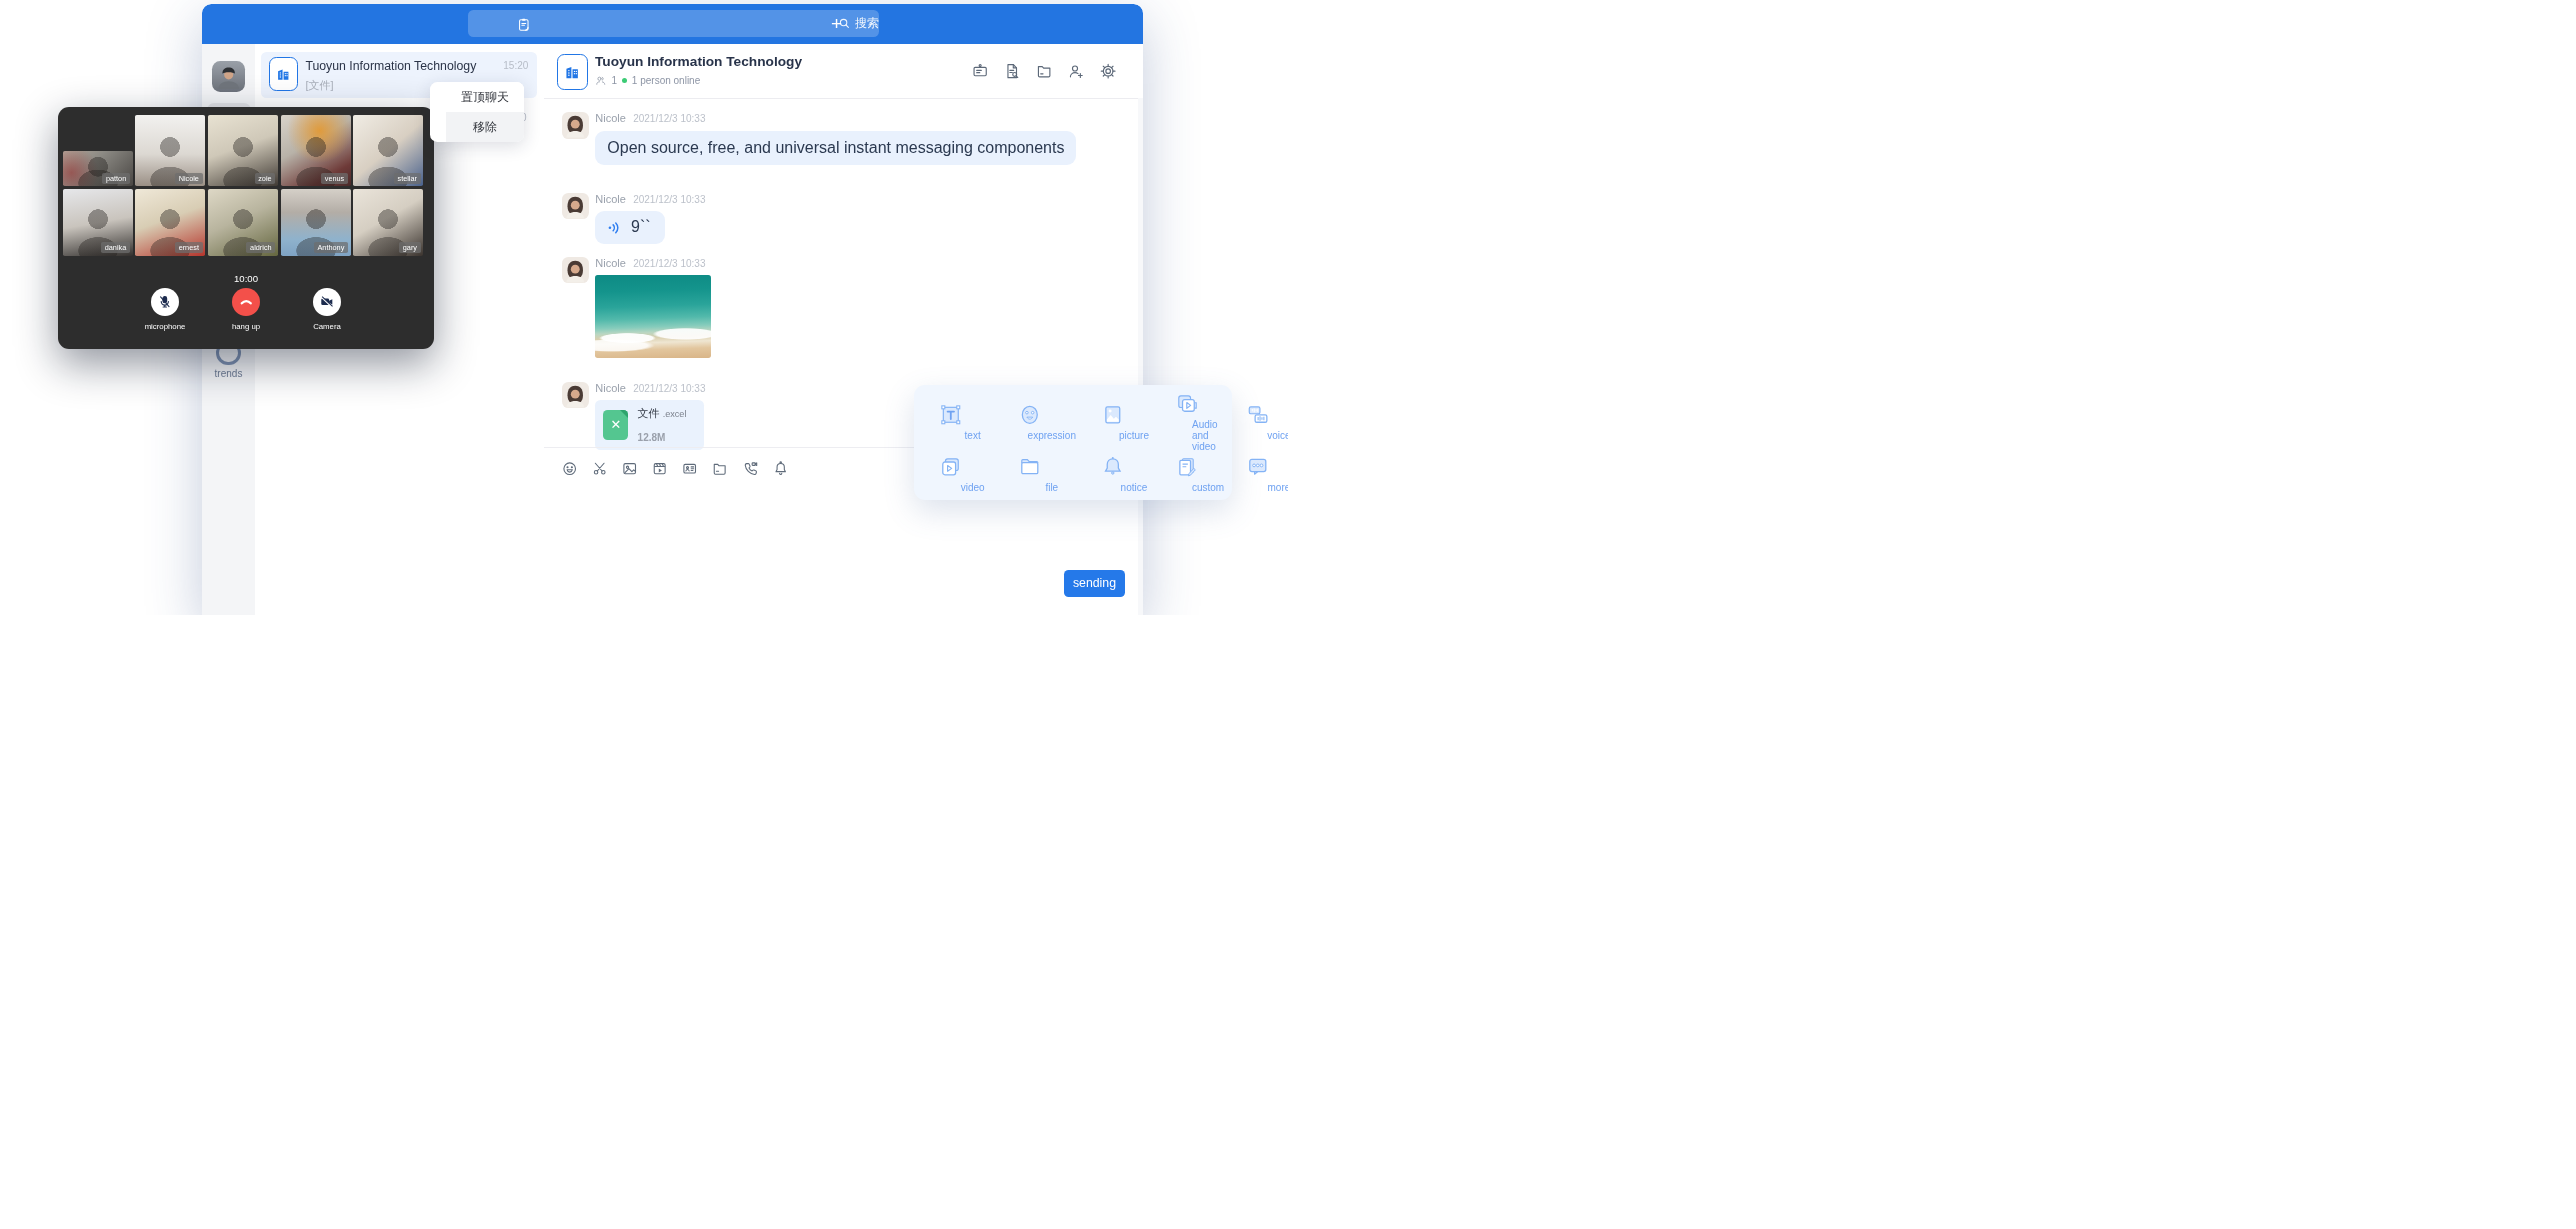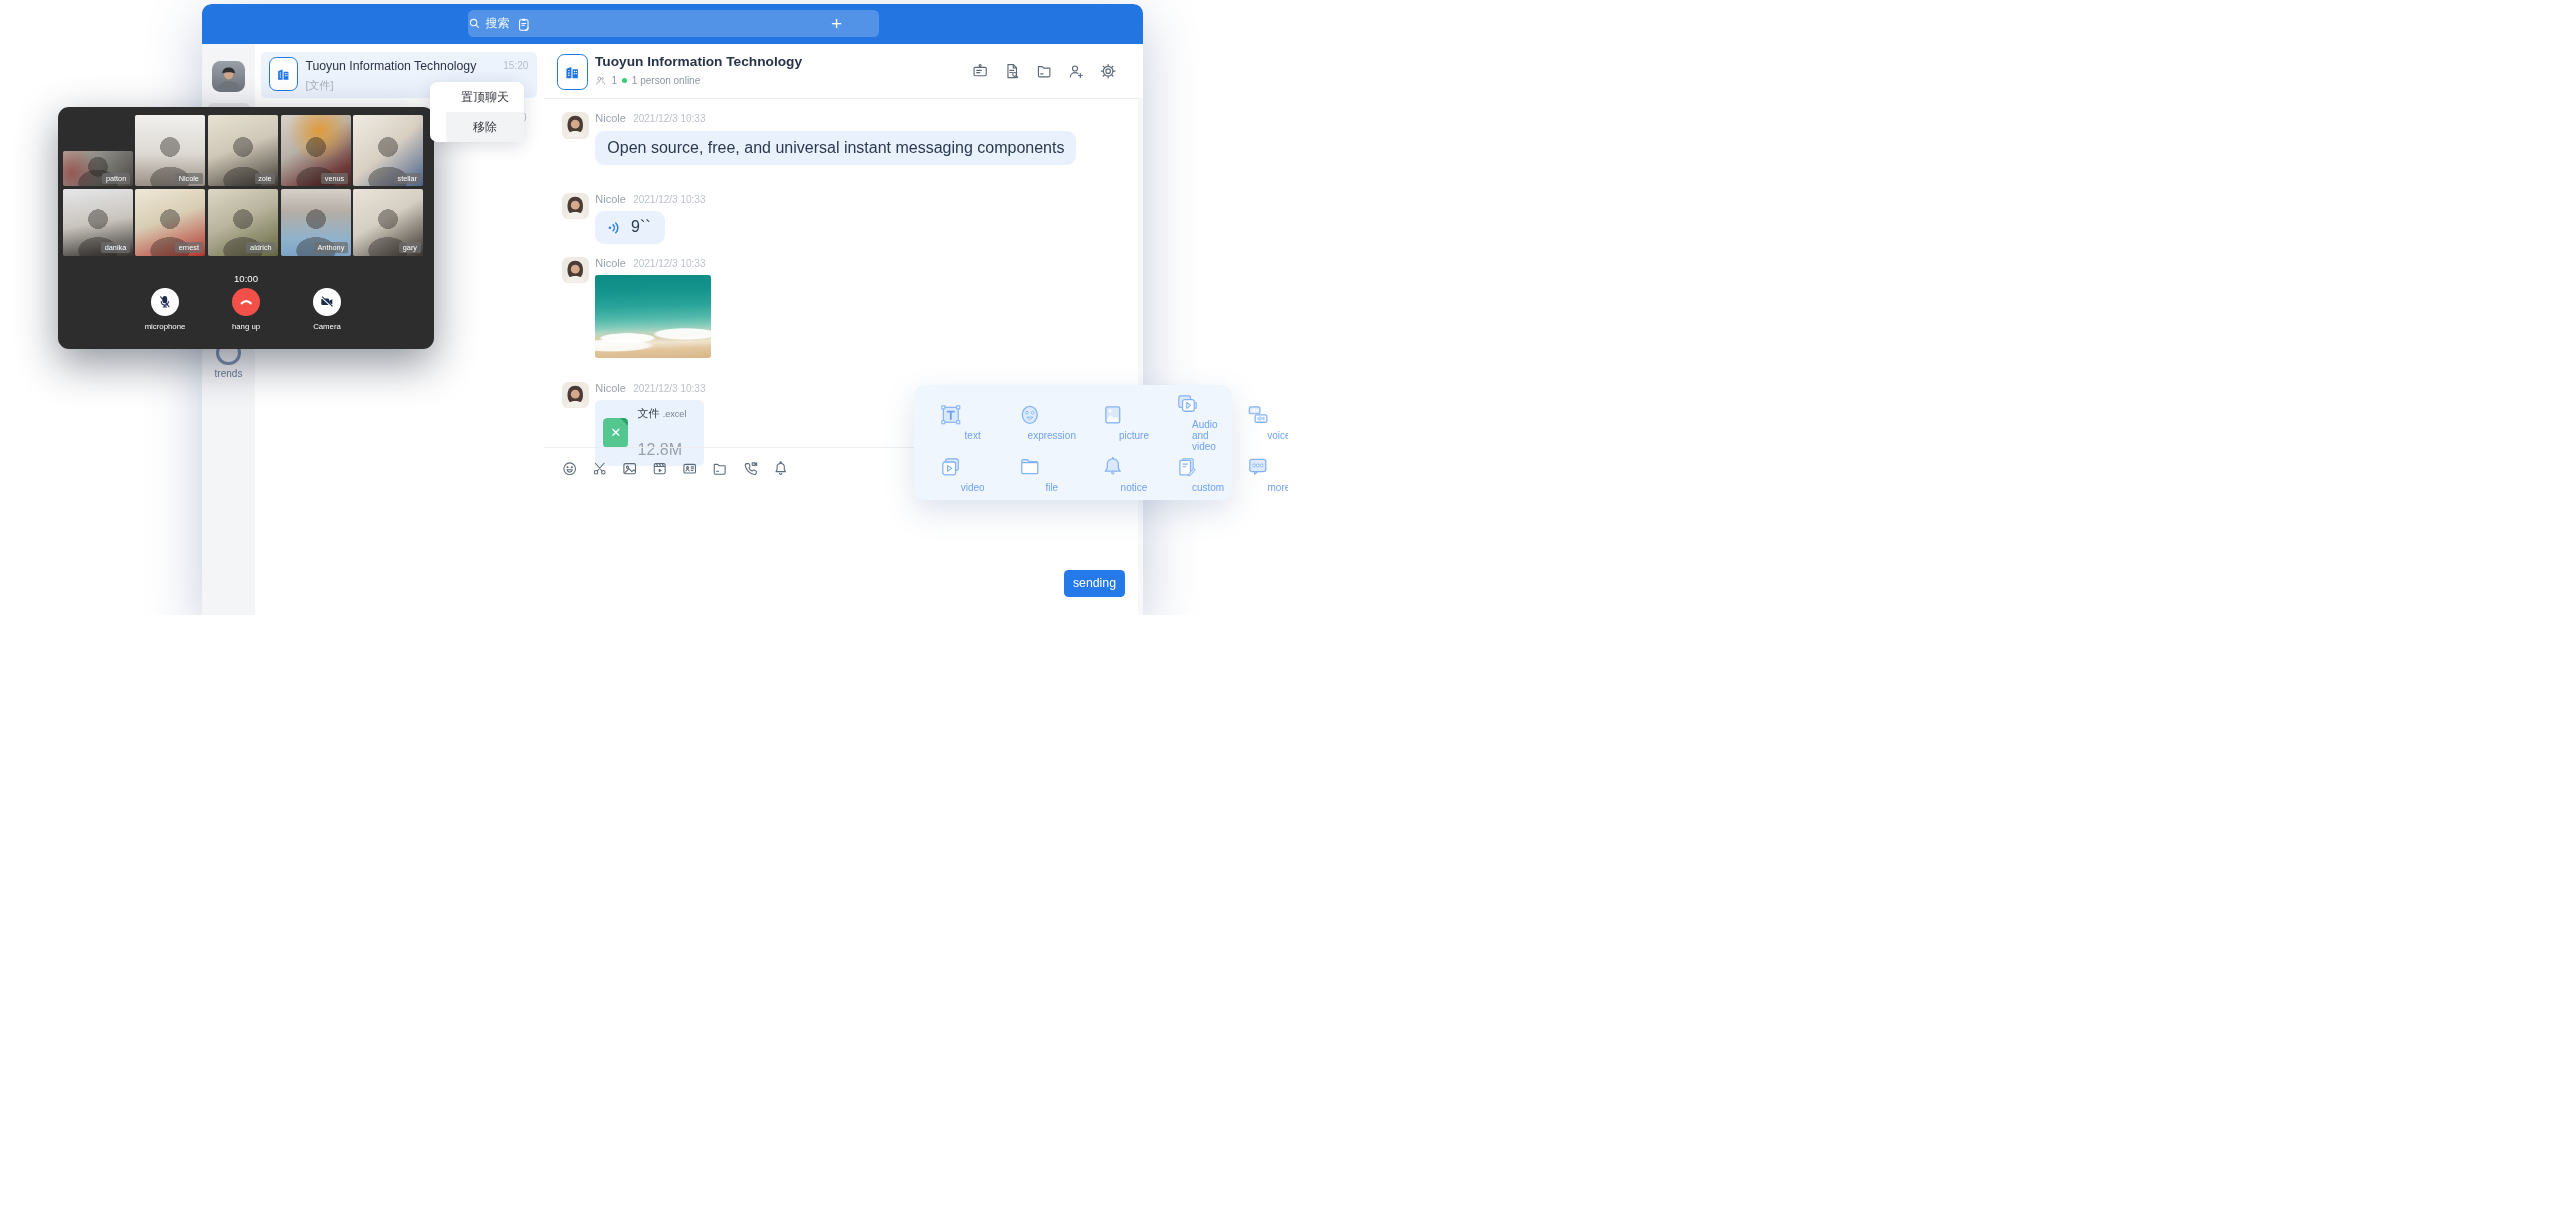--- a/index.html
+++ b/index.html
@@ -5,21 +5,21 @@
   html,body{margin:0;padding:0;background:#fff;font-family:"Liberation Sans","DejaVu Sans",sans-serif;}
   .stage{position:relative;width:1288px;height:615px;overflow:hidden;background:#fff;}
   svg{display:block}
 
   
   .app{position:absolute;left:202px;top:3.7px;width:941px;height:611px;border-radius:9.1px 9.1px 0 0;
        background:#fff;box-shadow:0 16.5px 55px rgba(40,70,130,.28);overflow:hidden;}
   .topbar{position:absolute;left:0;top:0;right:0;height:40px;background:#2375e1;border-radius:9.1px 9.1px 0 0;}
   .search-pill{position:absolute;left:266px;top:6.4px;width:411px;height:27.4px;background:rgba(255,255,255,.22);border-radius:5.5px;}
   .search-pill .call-log{position:absolute;left:48px;top:5.5px;}
-  .search-center{position:absolute;left:0;right:0;top:0;bottom:0;display:flex;align-items:center;justify-content:flex-start;gap:4.6px;color:#fff;opacity:.92;font-size:12px;}
+  .search-center{position:absolute;left:0;right:0;top:0;bottom:0;display:flex;align-items:center;justify-content:flex-end;gap:4.6px;color:#fff;opacity:.92;font-size:12px;}
   .plus-btn{position:absolute;right:37px;top:3.7px;color:#fff;font-size:19px;font-weight:300;line-height:20px;}
 
   
   .rail{position:absolute;left:0;top:40px;bottom:0;width:53px;background:#f4f5f7;}
   .rail-avatar{position:absolute;left:10px;top:17.4px;width:33px;height:31px;border-radius:8.2px;overflow:hidden;
     background:linear-gradient(180deg,#9aa0a8 0%,#6d727b 100%);}
   .rail-avatar svg{margin:2.7px auto 0}
   .nav-pill{position:absolute;left:4.6px;top:59px;width:44px;height:14.6px;border-radius:7.3px;background:#e3e4e7;}
   .trends{position:absolute;left:0;top:297px;width:53px;text-align:center;}
   .trends .ring{width:18.3px;height:18.3px;border:3.7px solid #7f93b3;border-radius:50%;margin:0 auto;}
@@ -63,21 +63,21 @@
       radial-gradient(ellipse 46px 8.2px at 28% 76%, rgba(255,255,255,.95) 55%, transparent 62%),
       radial-gradient(ellipse 55px 10px at 78% 71%, rgba(255,255,255,.9) 52%, transparent 60%),
       radial-gradient(ellipse 73px 11px at 15% 85%, rgba(255,255,255,.85) 48%, transparent 58%),
       linear-gradient(178deg,#0d8a84 0%,#14948c 20%,#2aa49a 38%,#52b9ab 52%,#86ccbc 62%,#b9d6c2 68%,#d9cfae 74%,#efe6d2 80%,#e2c69e 88%,#d9b588 100%);}
   .file-card{display:flex;align-items:center;gap:9.1px;width:92px;background:#eaf2fd;border-radius:5.5px;padding:6.4px 8.2px;}
   .file-ic{position:relative;width:25px;height:30px;background:#54c690;border-radius:4.6px;flex:0 0 auto;}
   .file-ic::before{content:"";position:absolute;right:0;top:0;border-style:solid;border-width:0 8.2px 8.2px 0;border-color:transparent #2ea46d transparent transparent;border-radius:0 4.6px 0 0;}
   .file-ic .x{position:absolute;left:0;top:7.3px;width:100%;text-align:center;color:#fff;font-size:12.8px;font-weight:700;}
   .file-meta .l1{font-size:11px;color:#363d49;white-space:nowrap;}
   .file-meta .l1 .ext{font-size:9.1px;color:#7c828d;}
-  .file-meta .l2{margin-top:20px;font-size:16px;color:#9aa0ab;}
+  .file-meta .l2{margin-top:11px;font-size:10px;color:#9aa0ab;font-weight:bold;}
 
   .divider{position:absolute;left:0;right:0;top:403px;border-top:0.9px solid #ededf1;}
   .toolbar{position:absolute;left:16.5px;top:416px;display:flex;gap:12.8px;align-items:center;}
   .tool{width:17.4px;height:17.4px;}
   .send-btn{position:absolute;left:520px;top:526px;width:61px;height:27.4px;background:#2579e9;border-radius:4.6px;
     color:#fff;font-size:12.3px;display:flex;align-items:center;justify-content:center;}
   .scroll-track{position:absolute;right:0;top:54px;bottom:0;width:4.6px;background:#f7f8fa;}
 
   
   .call{position:absolute;left:58px;top:107px;width:376px;height:242px;background:#2d2d2d;border-radius:11px;

